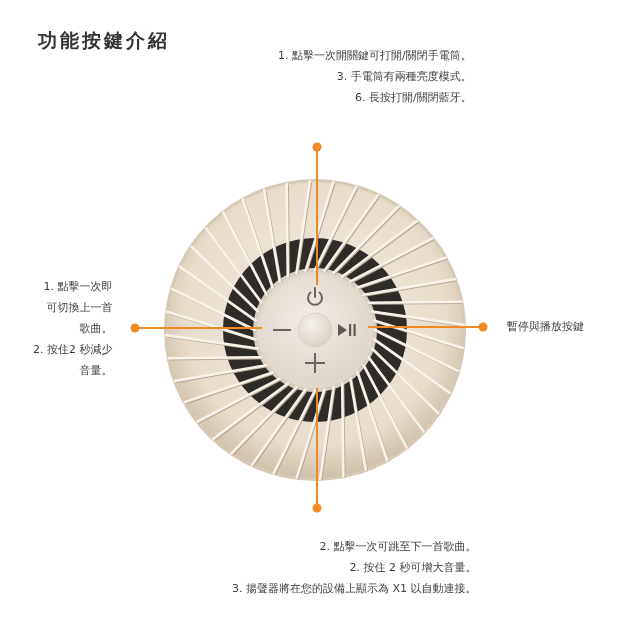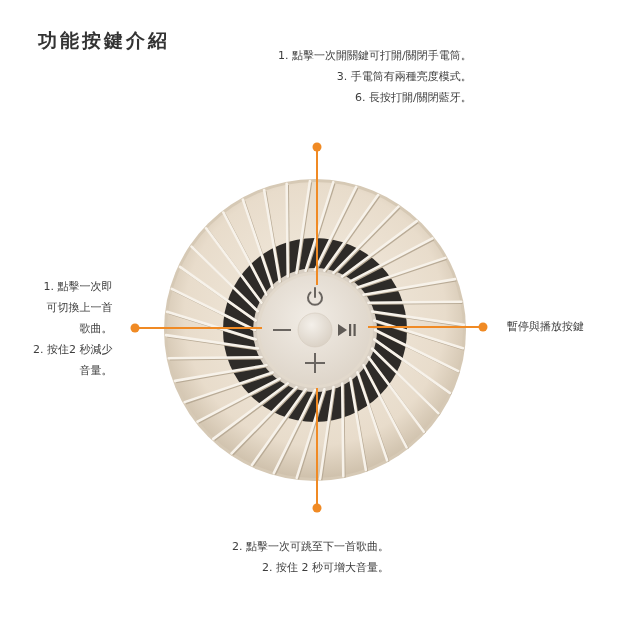--- a/index.html
+++ b/index.html
@@ -38,20 +38,21 @@
   <div>音量。</div>
 </div>
 
 <div class="textblock right-notes">
   <div>暫停與播放按鍵</div>
 </div>
 
 <div class="textblock bottom-notes">
   <div>2. 點擊一次可跳至下一首歌曲。</div>
   <div>2. 按住 2 秒可增大音量。</div>
+  <div>3. 揚聲器將在您的設備上顯示為 X1 以自動連接。</div>
 </div>
 
 <svg class="diagram" width="640" height="640" viewBox="0 0 640 640">
   <defs>
     <radialGradient id="bodyGrad" cx="50%" cy="45%" r="55%">
       <stop offset="0%" stop-color="#f4ede2"></stop>
       <stop offset="80%" stop-color="#e8dccb"></stop>
       <stop offset="100%" stop-color="#cfc1ac"></stop>
     </radialGradient>
     <radialGradient id="discGrad" cx="45%" cy="40%" r="65%">

